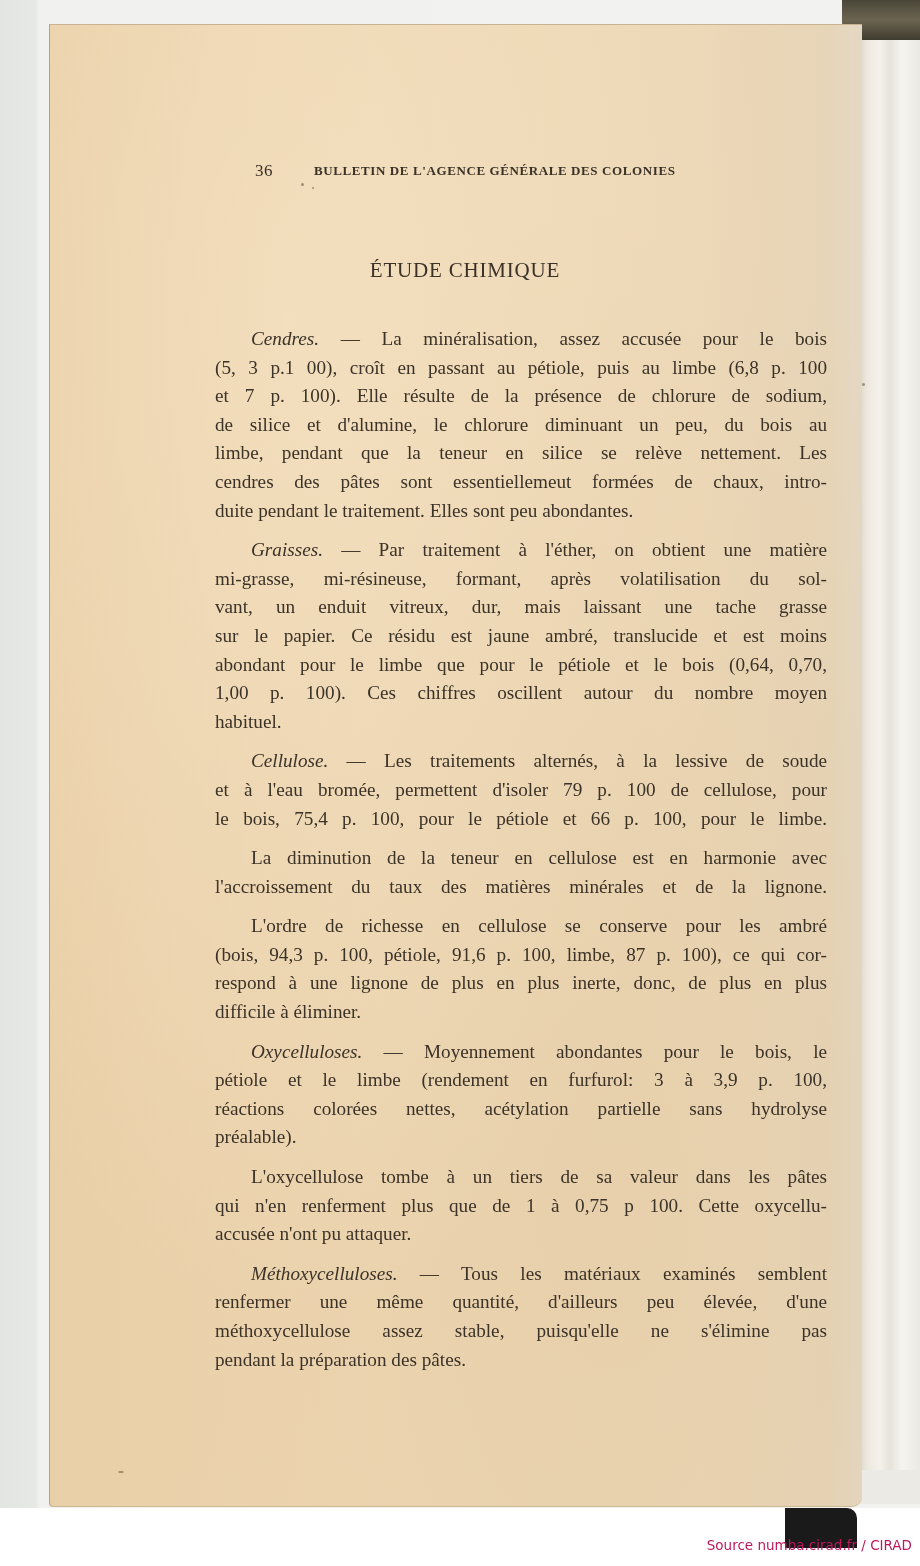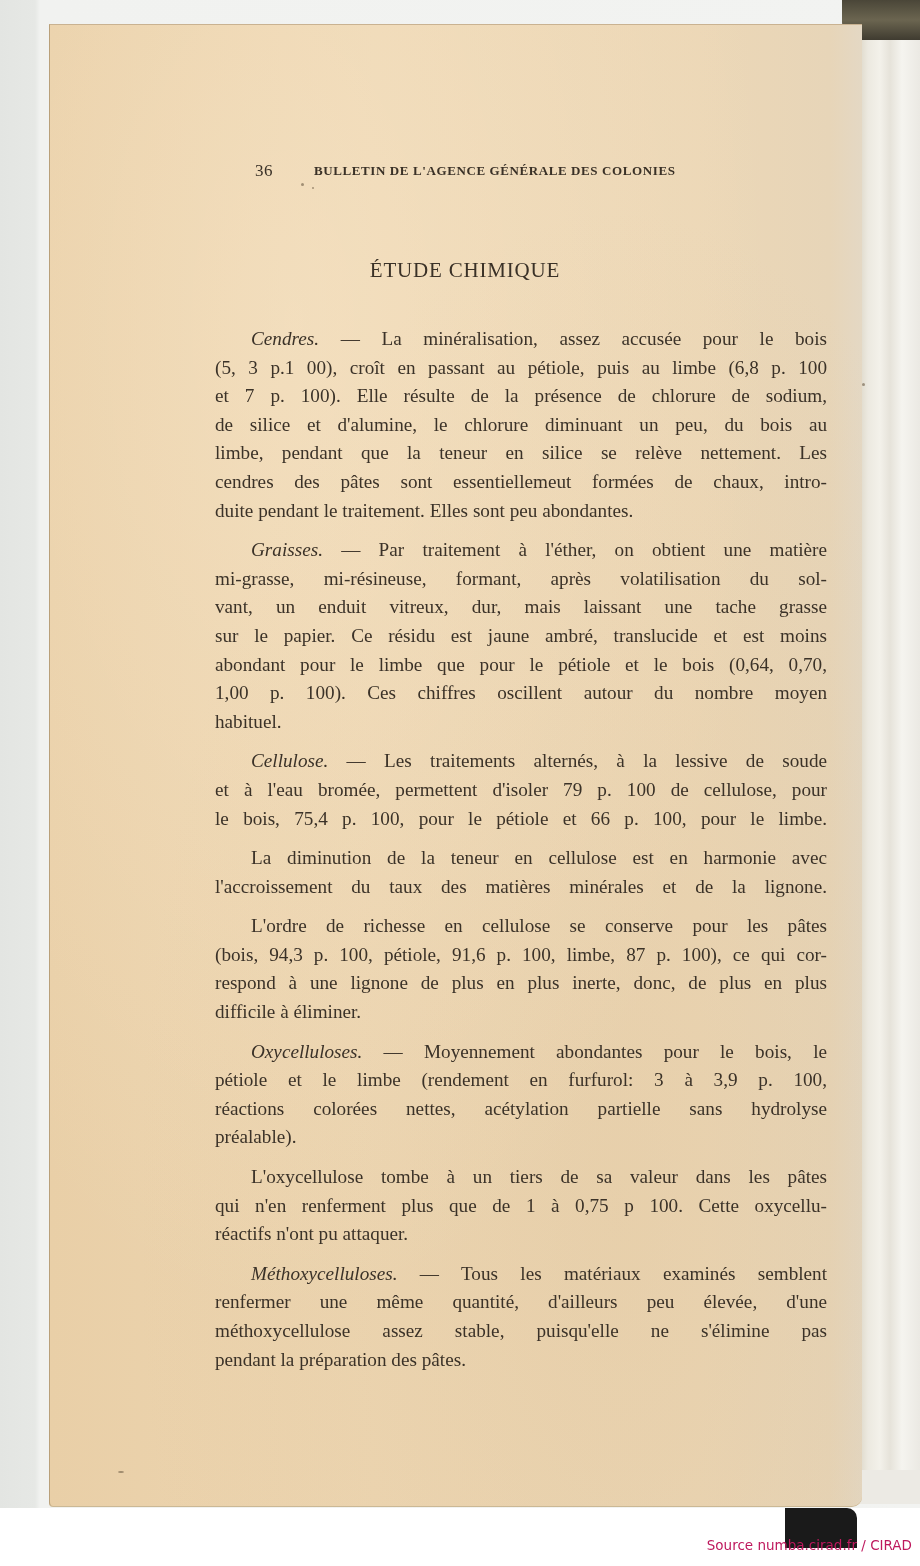--- a/index.html
+++ b/index.html
@@ -193,35 +193,35 @@
   <p class="para">
     <span class="line indent"><span class="heading-italic">Cellulose.</span><span> — Les traitements alternés, à la lessive de soude</span></span>
     <span class="line">et à l'eau bromée, permettent d'isoler 79 p. 100 de cellulose, pour</span>
     <span class="line">le bois, 75,4 p. 100, pour le pétiole et 66 p. 100, pour le limbe.</span>
   </p>
   <p class="para">
     <span class="line indent">La diminution de la teneur en cellulose est en harmonie avec</span>
     <span class="line">l'accroissement du taux des matières minérales et de la lignone.</span>
   </p>
   <p class="para">
-    <span class="line indent">L'ordre de richesse en cellulose se conserve pour les pâtes</span>
+    <span class="line indent">L'ordre de richesse en cellulose se conserve pour les ambré</span>
     <span class="line">(bois, 94,3 p. 100, pétiole, 91,6 p. 100, limbe, 87 p. 100), ce qui cor-</span>
     <span class="line">respond à une lignone de plus en plus inerte, donc, de plus en plus</span>
     <span class="line last">difficile à éliminer.</span>
   </p>
   <p class="para">
     <span class="line indent"><span class="heading-italic">Oxycelluloses.</span><span> — Moyennement abondantes pour le bois, le</span></span>
     <span class="line">pétiole et le limbe (rendement en furfurol: 3 à 3,9 p. 100,</span>
     <span class="line">réactions colorées nettes, acétylation partielle sans hydrolyse</span>
     <span class="line last">préalable).</span>
   </p>
   <p class="para">
     <span class="line indent">L'oxycellulose tombe à un tiers de sa valeur dans les pâtes</span>
     <span class="line">qui n'en renferment plus que de 1 à 0,75 p  100. Cette oxycellu-</span>
-    <span class="line last">réactifs n'ont pu attaquer.</span>
+    <span class="line last">accusée n'ont pu attaquer.</span>
   </p>
   <p class="para">
     <span class="line indent"><span class="heading-italic">Méthoxycelluloses.</span><span> — Tous les matériaux examinés semblent</span></span>
     <span class="line">renfermer une même quantité, d'ailleurs peu élevée, d'une</span>
     <span class="line">méthoxycellulose assez stable, puisqu'elle ne s'élimine pas</span>
     <span class="line last">pendant la préparation des pâtes.</span>
   </p>
 </div>
 
 <div class="source-credit">Source numba.cirad.fr / CIRAD</div>

